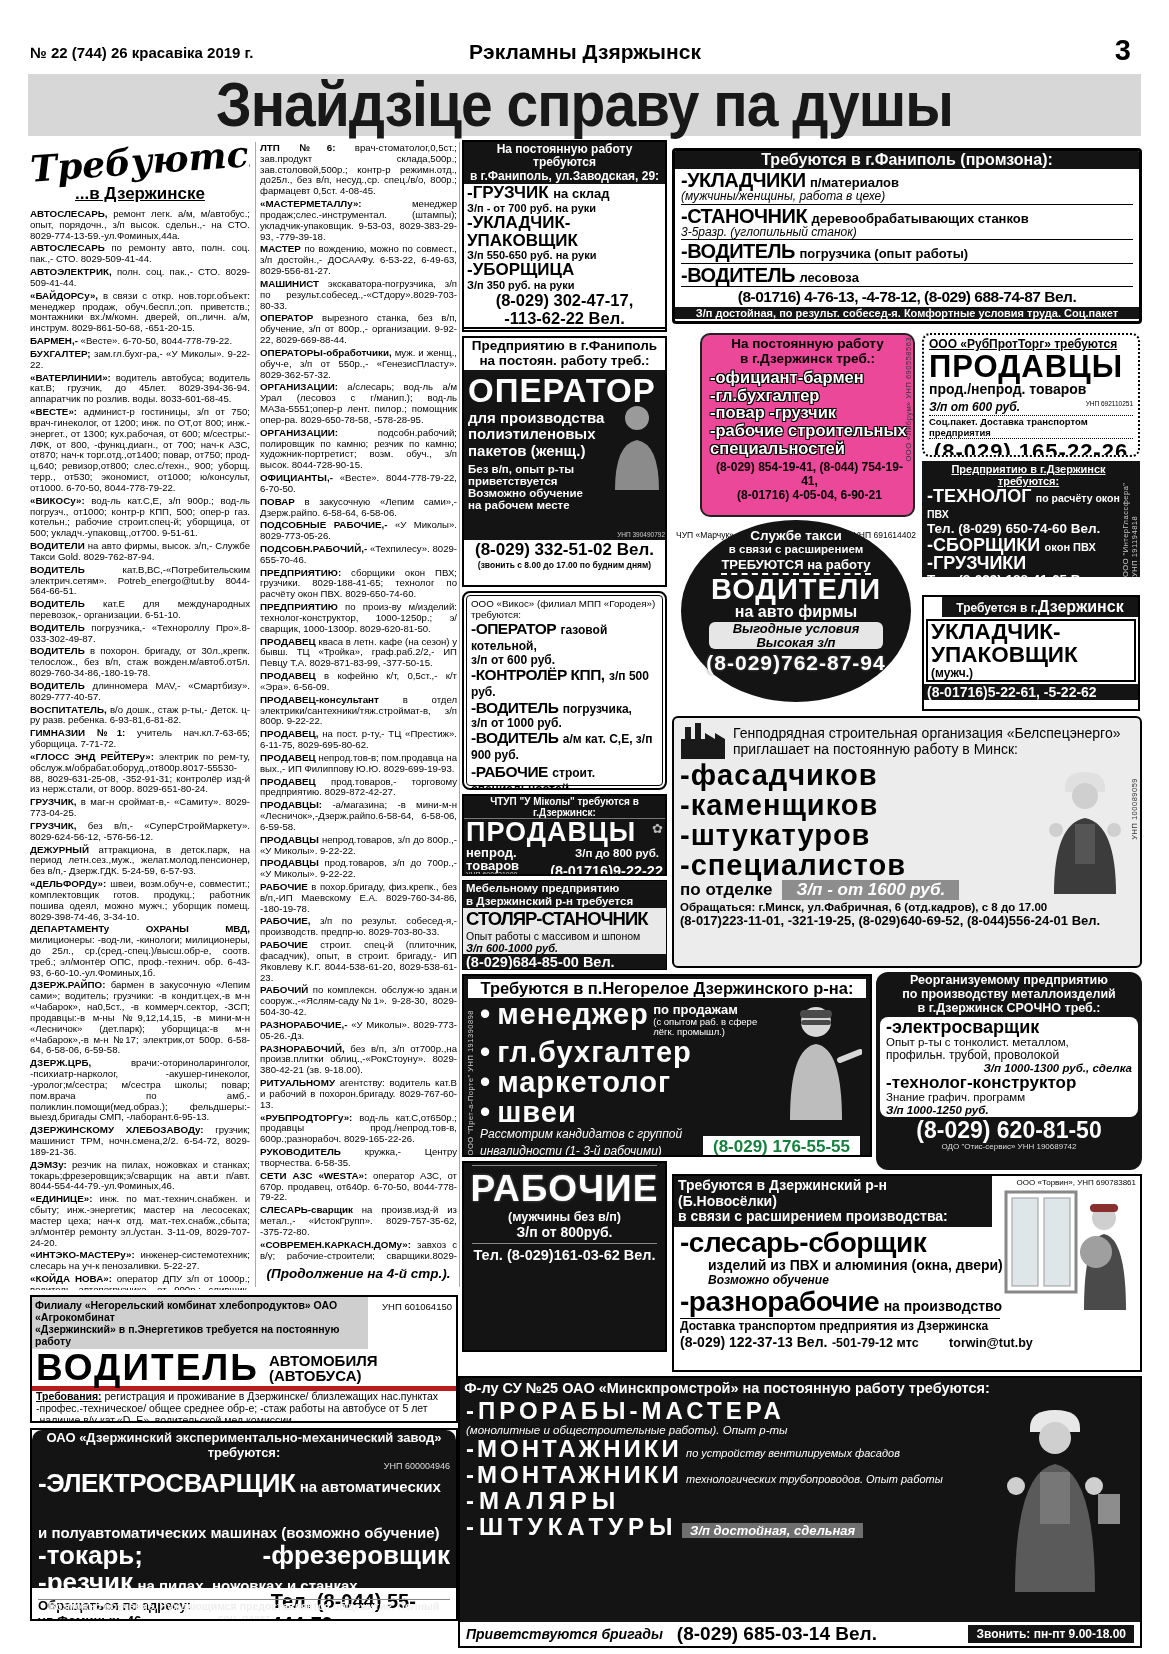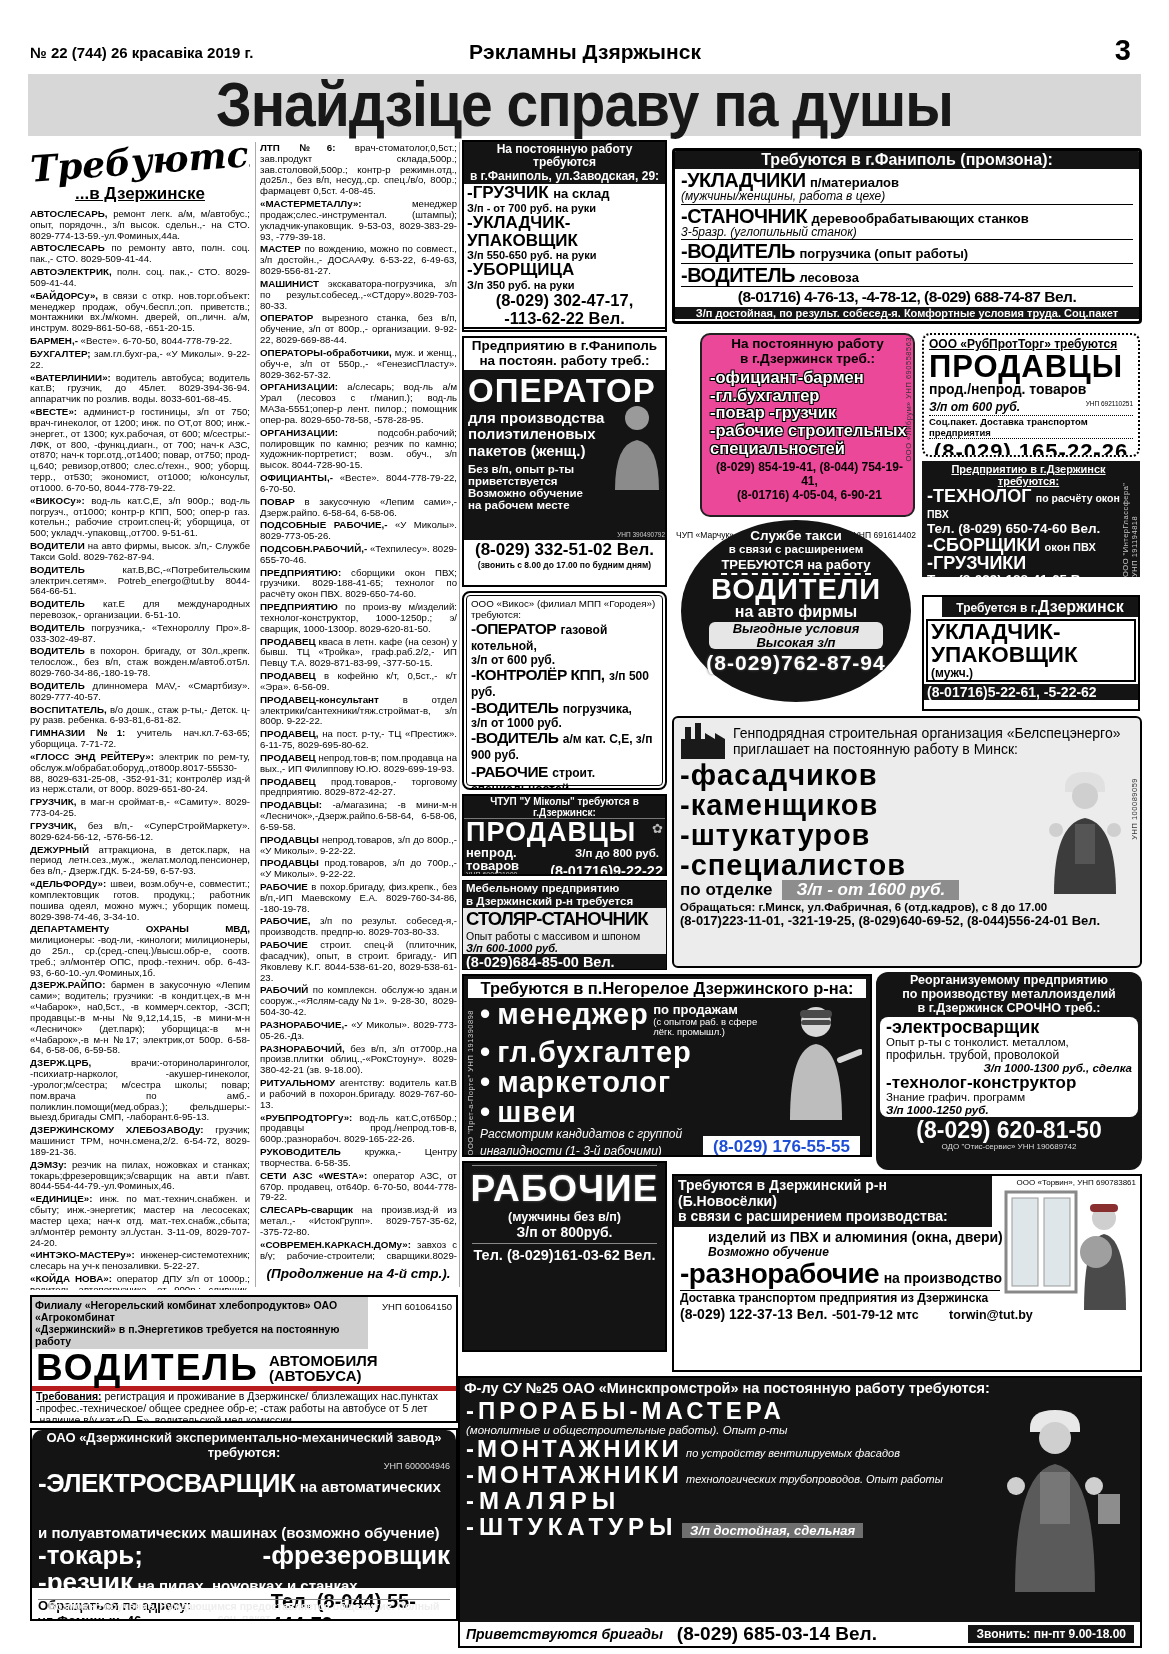--- a/index.html
+++ b/index.html
@@ -220,21 +220,21 @@
         </span>
       </div>
       <div>
 
       <div class="b bullet" style="font-size:29px;line-height:1.05;letter-spacing:1px;"><span>гл.бухгалтер</span></div>
           <div class="b bullet" style="font-size:29px;line-height:1.05;letter-spacing:1px;"><span>маркетолог</span></div>
           <div class="b bullet" style="font-size:29px;line-height:1.05;letter-spacing:1px;"><span>швеи</span></div>
         </div>
       <div class="i" style="font-size:12px;line-height:1.1;">Рассмотрим кандидатов с группой</div>
       <div class="i" style="font-size:12px;line-height:1.1;display:inline-block;">инвалидности (1- 3-й рабочими)</div>
-      <span class="b" style="background:#fff;color:#1d4ed8;font-size:17px;padding:1px 10px;position:absolute;right:10px;bottom:1px;">(8-029) 176-55-55</span>
+      <span class="b" style="background:#fff;color:#15803d;font-size:17px;padding:1px 10px;position:absolute;right:10px;bottom:1px;">(8-029) 176-55-55</span>
     </div>
   </div>
 
   <div class="abs blkbg ctr" style="left:462px;top:1161px;width:205px;height:191px;border:2px solid #000;overflow:hidden;">
     <div style="border-top:1px solid #888;margin:2px 8px;"></div>
     <div class="b" style="font-size:37px;letter-spacing:1px;text-shadow:0 0 3px #666;">РАБОЧИЕ</div>
     <div class="b" style="font-size:12.5px;">(мужчины без в/п)</div>
     <div class="b" style="font-size:14px;">З/п от 800руб.</div>
     <div style="border-top:1px solid #888;margin:3px 8px;"></div>
     <div class="b" style="font-size:14.5px;">Тел. (8-029)161-03-62 Вел.</div>
@@ -411,20 +411,21 @@
     <svg width="130" height="120" viewBox="0 0 130 120" style="position:absolute;right:6px;top:14px;">
       <rect x="2" y="2" width="70" height="100" fill="#fff" stroke="#888" stroke-width="3"></rect>
         <rect x="8" y="8" width="26" height="88" fill="#dfe6ea" stroke="#999"></rect>
         <rect x="40" y="8" width="26" height="88" fill="#dfe6ea" stroke="#999"></rect>
       <circle cx="100" cy="28" r="12" fill="#cfcfcf"></circle>
         <rect x="86" y="14" width="28" height="8" rx="4" fill="#8a2f2f"></rect>
         <path d="M80 120 Q80 48 100 44 Q122 48 122 120 Z" fill="#4a4a4a"></path>
         <circle cx="92" cy="62" r="16" fill="#9f9f9f"></circle>
     </svg>
     <div style="padding:2px 6px;">
+      <div style="line-height:1;"><span class="b" style="font-size:28px;letter-spacing:-0.5px;">-слесарь-сборщик</span></div>
       <div class="b" style="font-size:14px;padding-left:28px;">изделий из ПВХ и алюминия (окна, двери)</div>
       <div class="b i" style="font-size:12px;padding-left:28px;">Возможно обучение</div>
       <div style="line-height:1.05;"><span class="b" style="font-size:28px;letter-spacing:-0.5px;">-разнорабочие</span> <span class="b" style="font-size:14px;">на производство</span></div>
       <div class="b" style="font-size:12px;border-top:1px solid #000;margin-top:2px;width:320px;">Доставка транспортом предприятия из Дзержинска</div>
       <div><span class="b" style="font-size:14px;">(8-029) 122-37-13 Вел.</span> <span class="b" style="font-size:12.5px;">-501-79-12 мтс</span> <span class="b" style="font-size:12.5px;margin-left:26px;">torwin@tut.by</span></div>
     </div>
   </div>
 
   <div class="abs blkbg" style="left:458px;top:1376px;width:684px;height:272px;border:2px solid #000;overflow:hidden;">
     <svg width="150" height="190" viewBox="0 0 150 190" style="position:absolute;right:10px;top:24px;">

